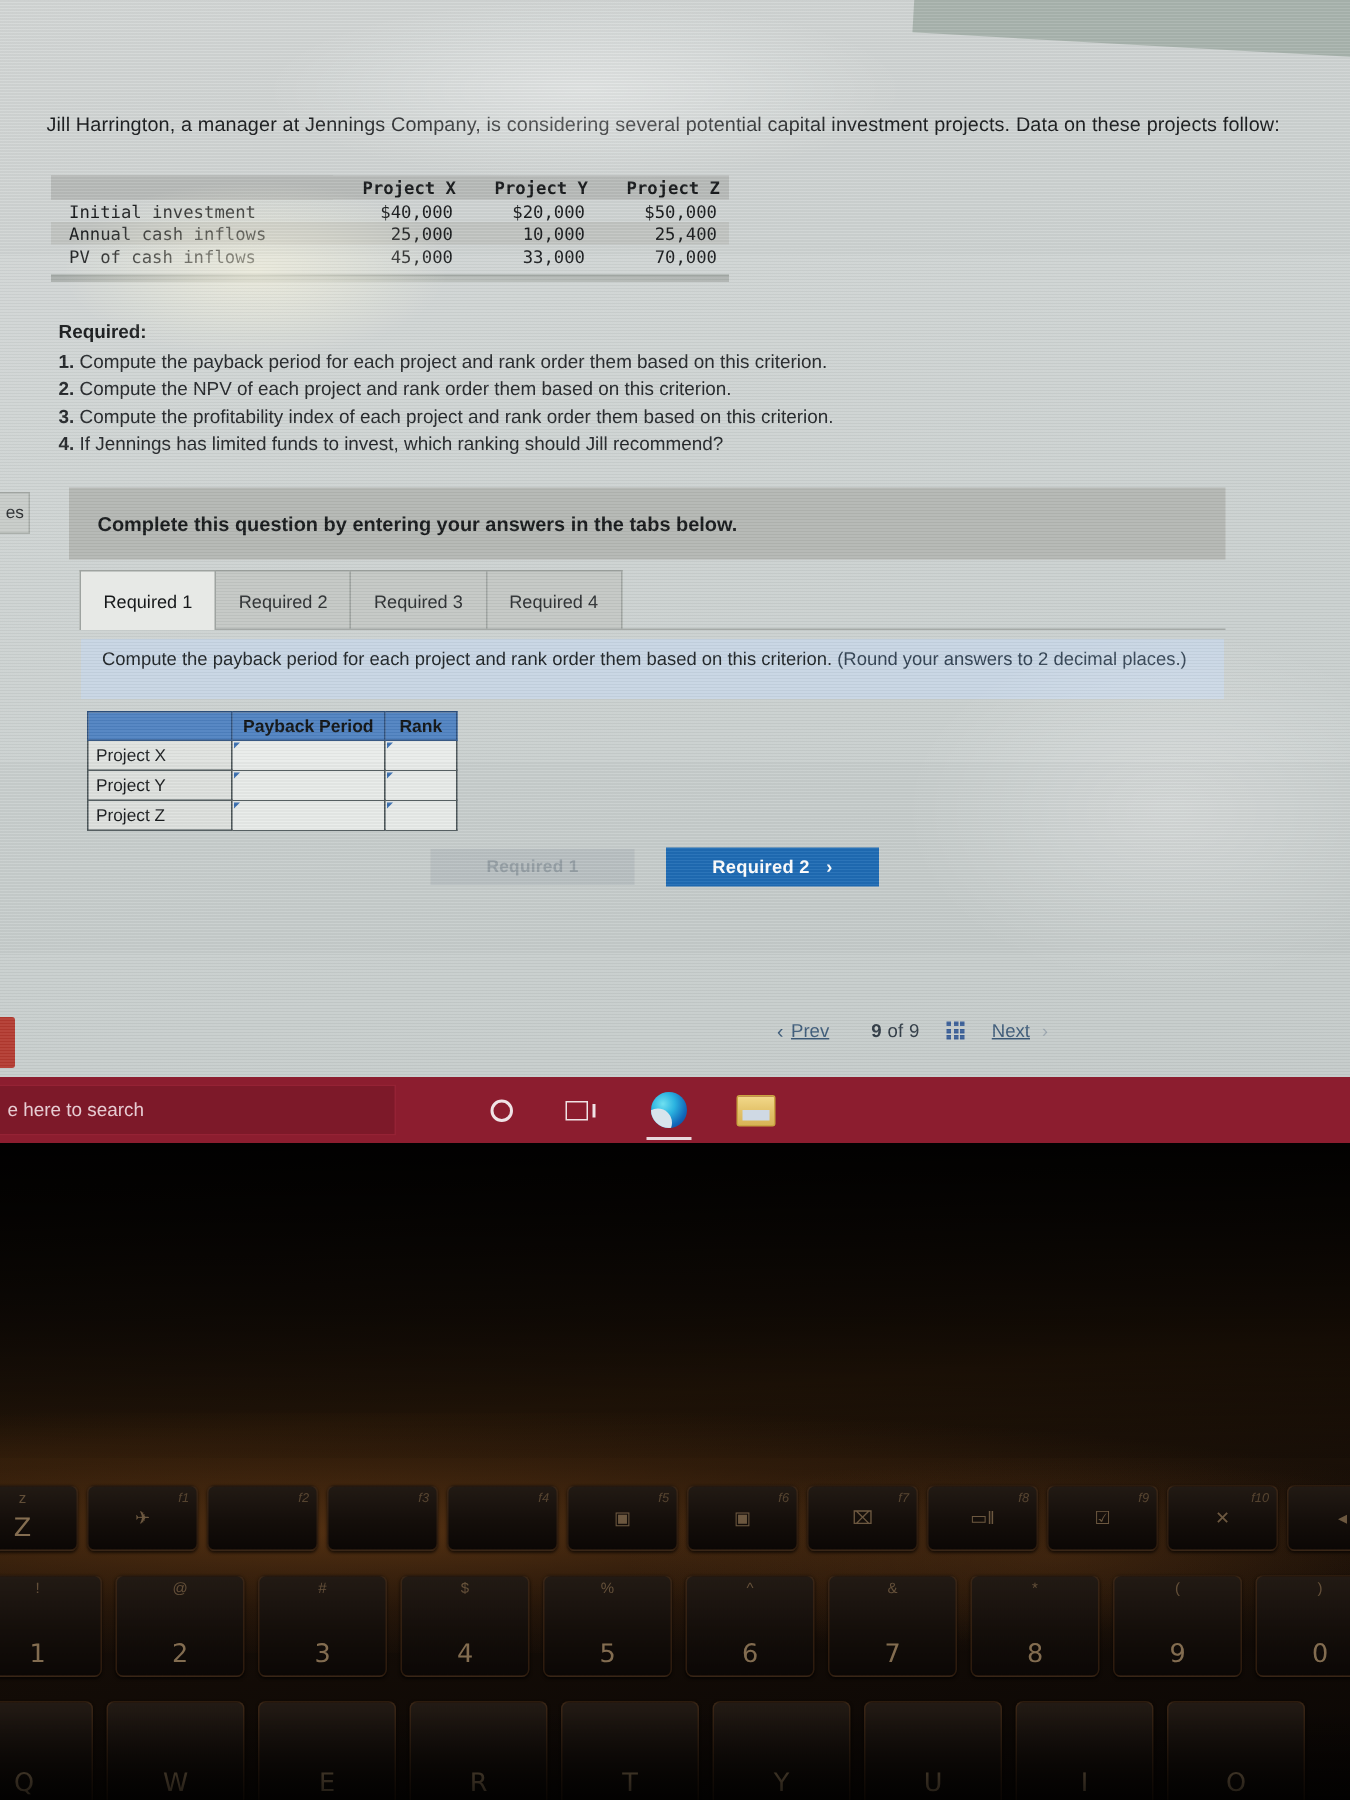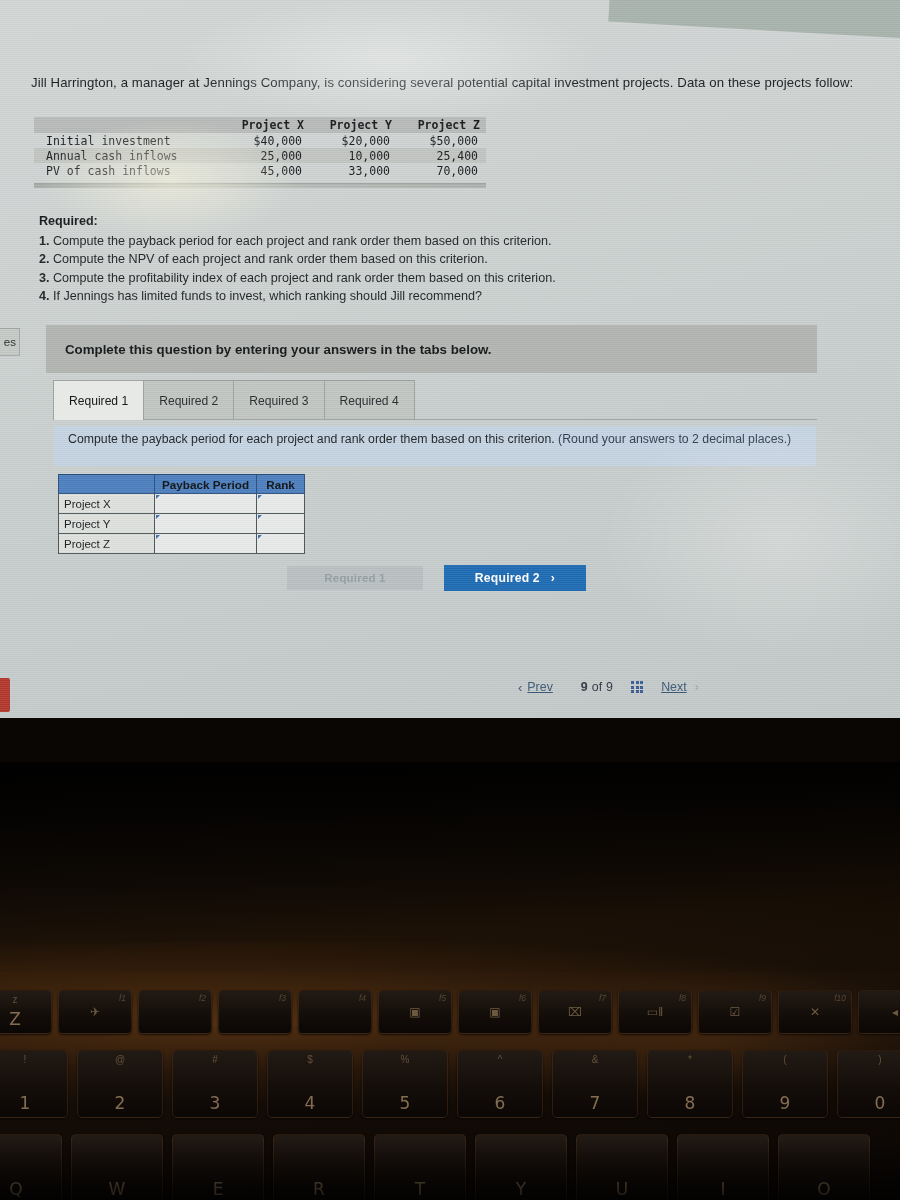--- a/index.html
+++ b/index.html
@@ -598,20 +598,36 @@
       <div id="left-tab-stub">es</div>
       <div id="left-red-stub"></div>
     </div>
 
     <div id="glare-2"></div>
     <div id="glare-1"></div>
     <div id="glare-3"></div>
     <div id="screen-texture"></div>
   </div>
 
+  <div id="taskbar">
+    <div id="taskbar-search">e here to search</div>
+    <div class="tb-icon" id="tb-cortana">
+      <span class="ring"></span>
+    </div>
+    <div class="tb-icon" id="tb-taskview">
+      <span class="tv"></span>
+    </div>
+    <div class="tb-icon" id="tb-edge">
+      <span class="edge"></span>
+      <span class="active-bar"></span>
+    </div>
+    <div class="tb-icon" id="tb-explorer">
+      <span class="folder"></span>
+    </div>
+  </div>
 
   <div id="laptop">
     <div id="deck-top-shade"></div>
     <div id="deck-glow"></div>
     <div id="deck-glow2"></div>
 
     <div class="key-row" id="row-fn">
         <div class="key">
           <span class="sup">z</span>
           <span class="main">Z</span>

